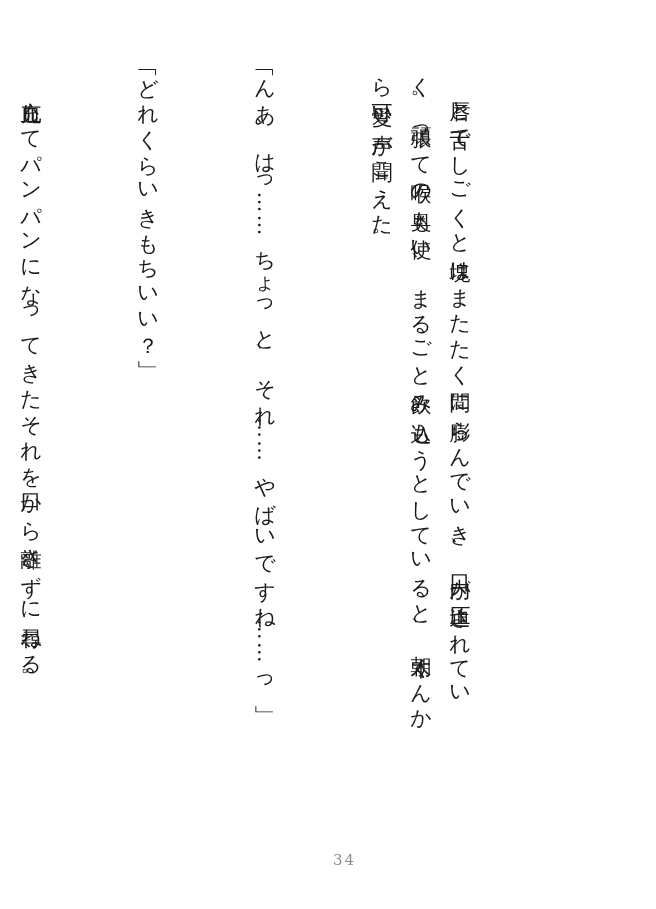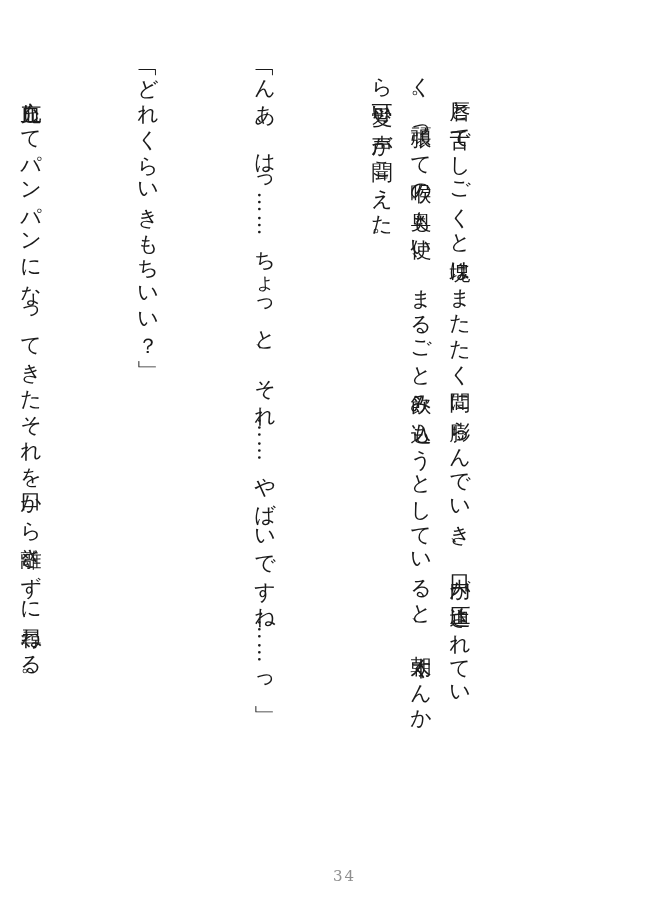--- a/index.html
+++ b/index.html
@@ -39,21 +39,20 @@
     padding: 0;
   }
   .folio {
     position: absolute;
     top: 851px;
     left: 333px;
     font-size: 15px;
     letter-spacing: 2px;
     color: #8f8f8f;
     font-family: "DejaVu Serif", "Liberation Serif", serif;
-    margin-top: 16px;
   }
 </style>
 </head>
 <body>
 
 <div class="page">
 
   <div class="text-block">
     
   

